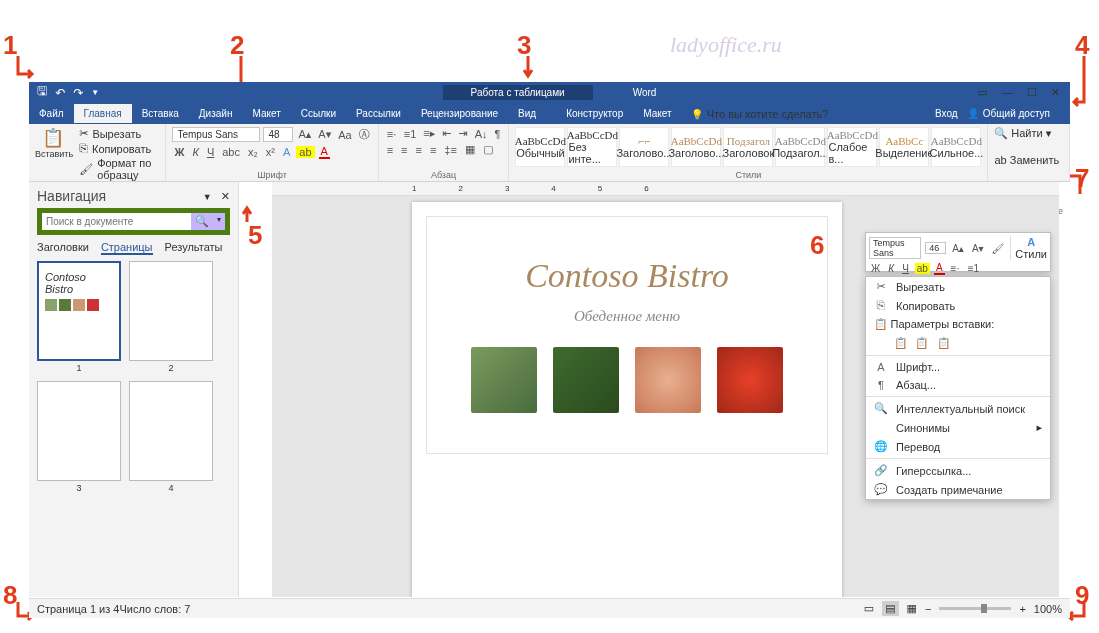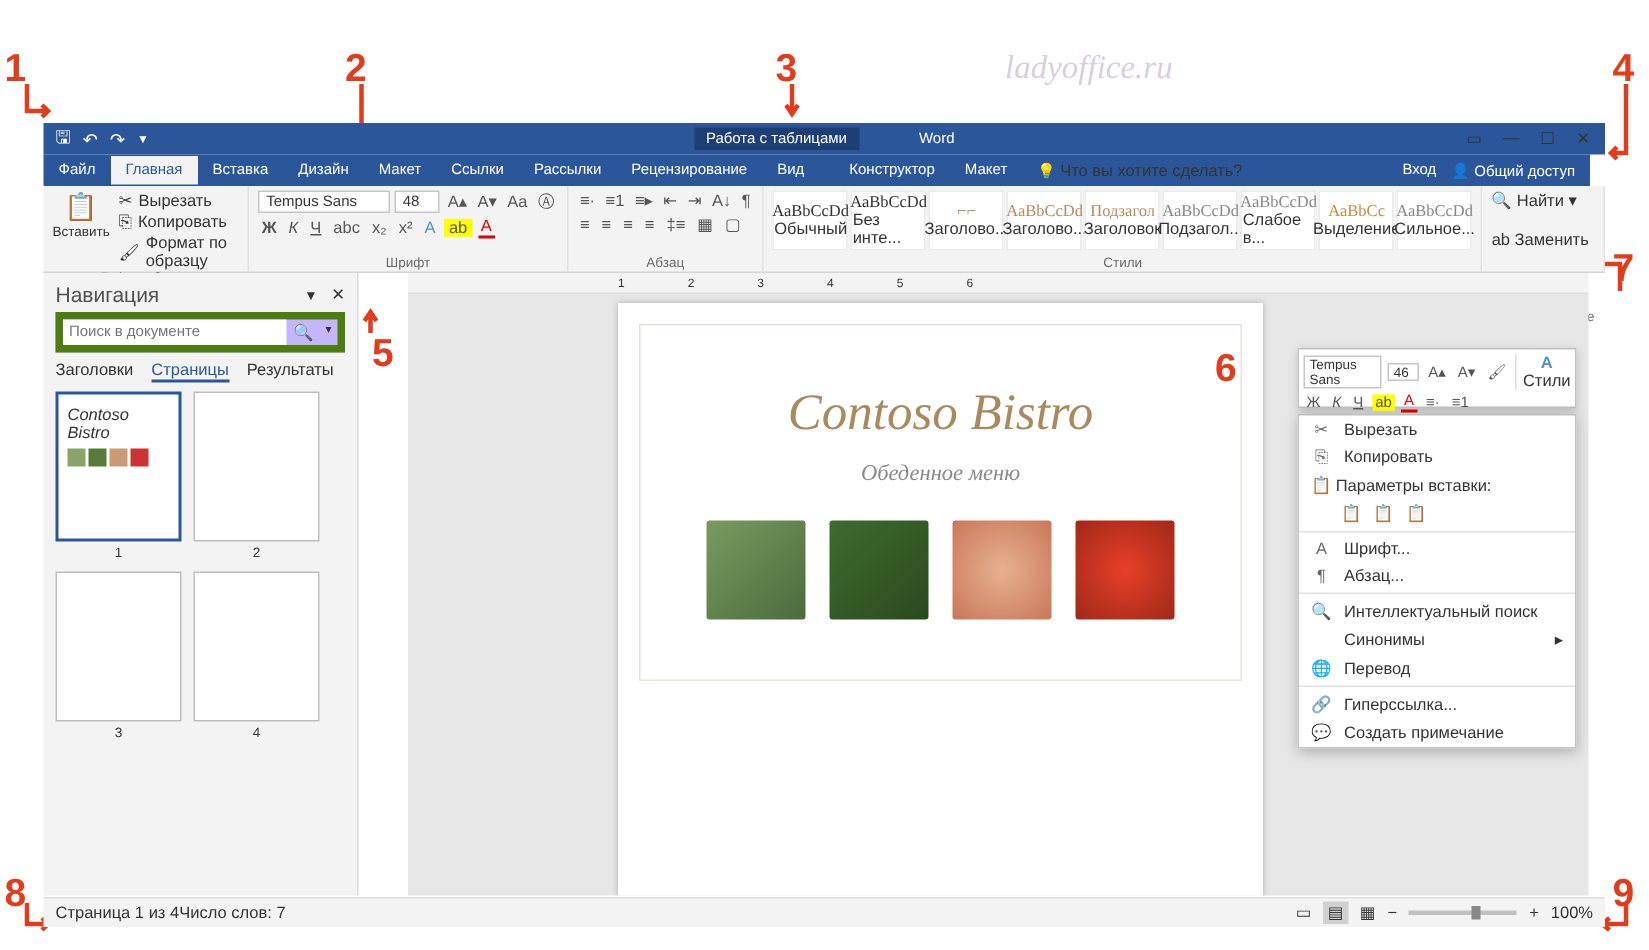--- a/index.html
+++ b/index.html
@@ -4,29 +4,29 @@
 <style>
   *{box-sizing:border-box;margin:0;padding:0;font-family:"Segoe UI",Tahoma,sans-serif;font-size:11px;color:#333}
   body{background:#fff;width:1099px;height:633px;position:relative;overflow:hidden}
   .annot{position:absolute;font-size:26px;font-weight:700;color:#e13c1c;z-index:999}
   .watermark{position:absolute;top:32px;left:670px;font-size:22px;color:#d9cde3;font-family:Georgia,serif;font-style:italic}
 
   .titlebar{position:absolute;top:82px;left:29px;right:29px;height:21px;background:#2b579a;display:flex;align-items:center}
   .qat{display:flex;align-items:center;gap:8px;padding-left:8px}
   .qat span,.winbtn span{color:#fff;font-size:12px}
   .tb-center{position:absolute;left:0;right:0;top:0;display:flex;justify-content:center;gap:40px;align-items:center;height:21px;pointer-events:none}
-  .tb-ctx{background:#1e3f73;color:#fff;padding:2px 8px;font-size:10px}
+  .tb-ctx{background:#1e3f73;color:#fff;padding:2px 28px;font-size:10px}
   .tb-app{color:#fff;font-size:10px}
   .winbtns{margin-left:auto;display:flex;gap:14px;padding-right:10px}
 
-  .tabs{position:absolute;top:103px;left:29px;right:39px;height:21px;background:#2b579a;display:flex;align-items:center}
+  .tabs{position:absolute;top:103px;left:29px;right:29px;height:21px;background:#2b579a;display:flex;align-items:center}
   .tab{color:#fff;font-size:10px;padding:4px 10px;cursor:pointer}
   .tab.active{background:#f3f3f3;color:#2b579a}
   .tab.ctx{margin-left:0}
-  .tabs-right{margin-left:auto;display:flex;align-items:center;gap:10px;padding-right:10px}
+  .tabs-right{margin-left:auto;display:flex;align-items:center;gap:10px;padding-right:20px}
   .tabs-right span{color:#fff;font-size:10px}
   .tell{color:#9db8dc;font-size:10px;margin-left:10px}
 
   .ribbon{position:absolute;top:124px;left:29px;right:29px;height:58px;background:#f3f3f3;border-bottom:1px solid #d4d4d4;display:flex}
   .group{border-right:1px solid #e1e1e1;padding:3px 6px 0 6px;display:flex;flex-direction:column;justify-content:space-between}
   .group-label{font-size:9px;color:#6a6a6a;text-align:center;padding-bottom:1px}
   .paste-col{display:flex;flex-direction:column;align-items:center;padding-right:6px}
   .paste-ico{font-size:18px}
   .clip-rows{display:flex;flex-direction:column;gap:2px;font-size:9px}
   .clip-rows div{display:flex;align-items:center;gap:4px}

